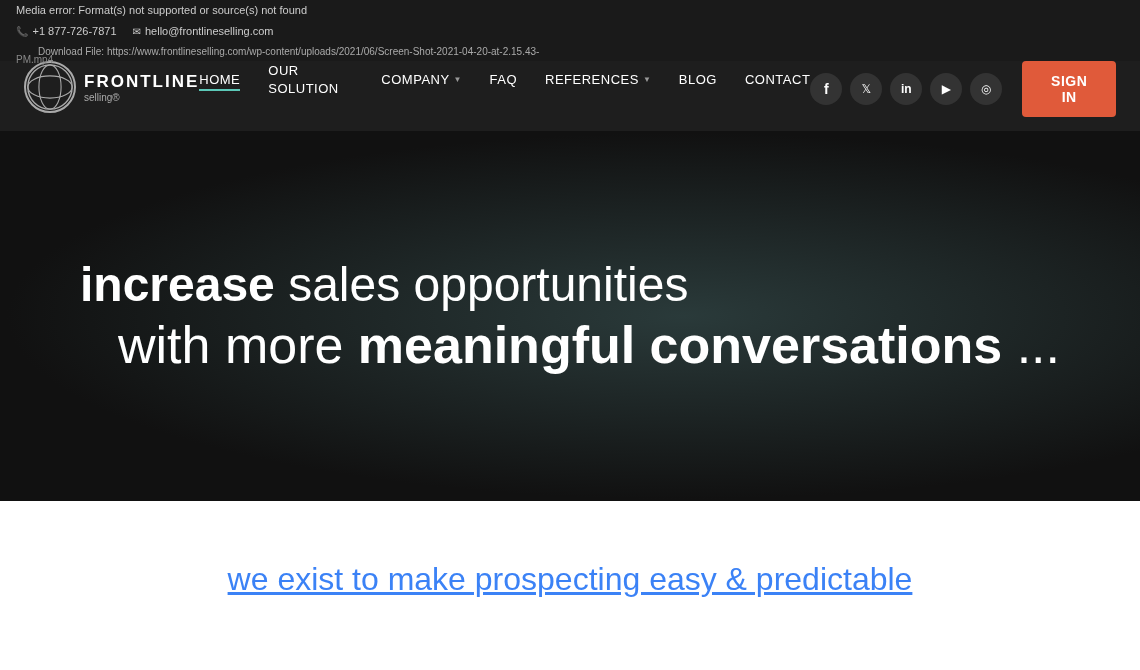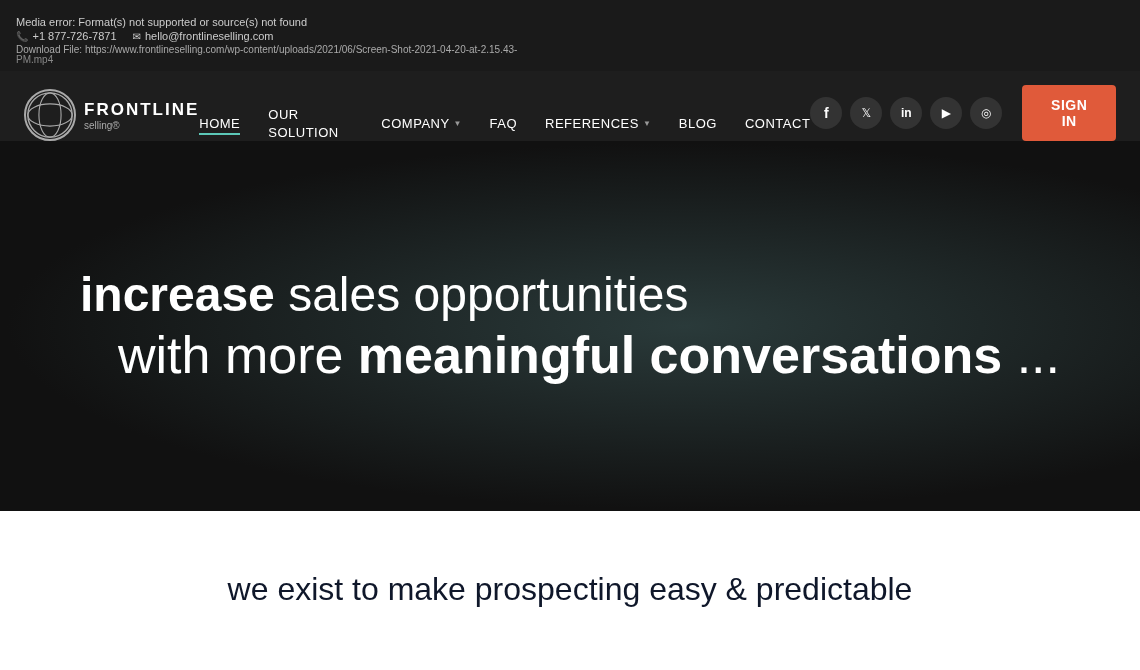--- a/index.html
+++ b/index.html
@@ -3,24 +3,24 @@
   <meta charset="utf-8">
   <style>
     * { margin: 0; padding: 0; box-sizing: border-box; }
     body { font-family: Arial, sans-serif; width: 1140px; overflow-x: hidden; }
 
     
     .top-bar {
       background: #1a1a1a;
       color: #ccc;
       font-size: 11px;
-      padding: 16px 16px;
+      padding: 4px 16px;
       display: flex;
       flex-direction: column;
-      gap: 2px;
+      gap: 9px;
     }
     .top-bar .media-error { color: #ccc; }
     .top-bar .contact-row {
       display: flex;
       align-items: center;
       gap: 16px;
     }
     .top-bar .phone, .top-bar .email {
       display: flex;
       align-items: center;
@@ -28,27 +28,27 @@
       color: #ccc;
     }
     .top-bar .phone::before {
       content: '📞';
       font-size: 10px;
     }
     .top-bar .email::before {
       content: '✉';
       font-size: 10px;
     }
-    .download-link { color: #aaa; font-size: 10px; }
+    .download-link { color: #aaa; font-size: 10px; margin-left: 22px; }
 
     
     .navbar {
       background: #1e1e1e;
       display: flex;
-      align-items: flex-end;
+      align-items: flex-start;
       justify-content: space-between;
       padding: 0 24px;
       height: 70px;
     }
     .navbar-left {
       display: flex;
       align-items: center;
     }
     .logo-container {
       display: flex;
@@ -168,24 +168,25 @@
     
     .below-hero {
       background: white;
       padding: 60px 40px;
       display: flex;
       align-items: center;
       justify-content: center;
       min-height: 120px;
     }
     .below-hero-text {
-      color: #0f172a;
+      color: #3b82f6;
       font-size: 32px;
       font-weight: 400;
       text-align: center;
+      text-decoration: underline;
     }
 
     
     .file-tag {
       position: absolute;
       top: 54px;
       left: 16px;
       color: #888;
       font-size: 10px;
       z-index: 100;

